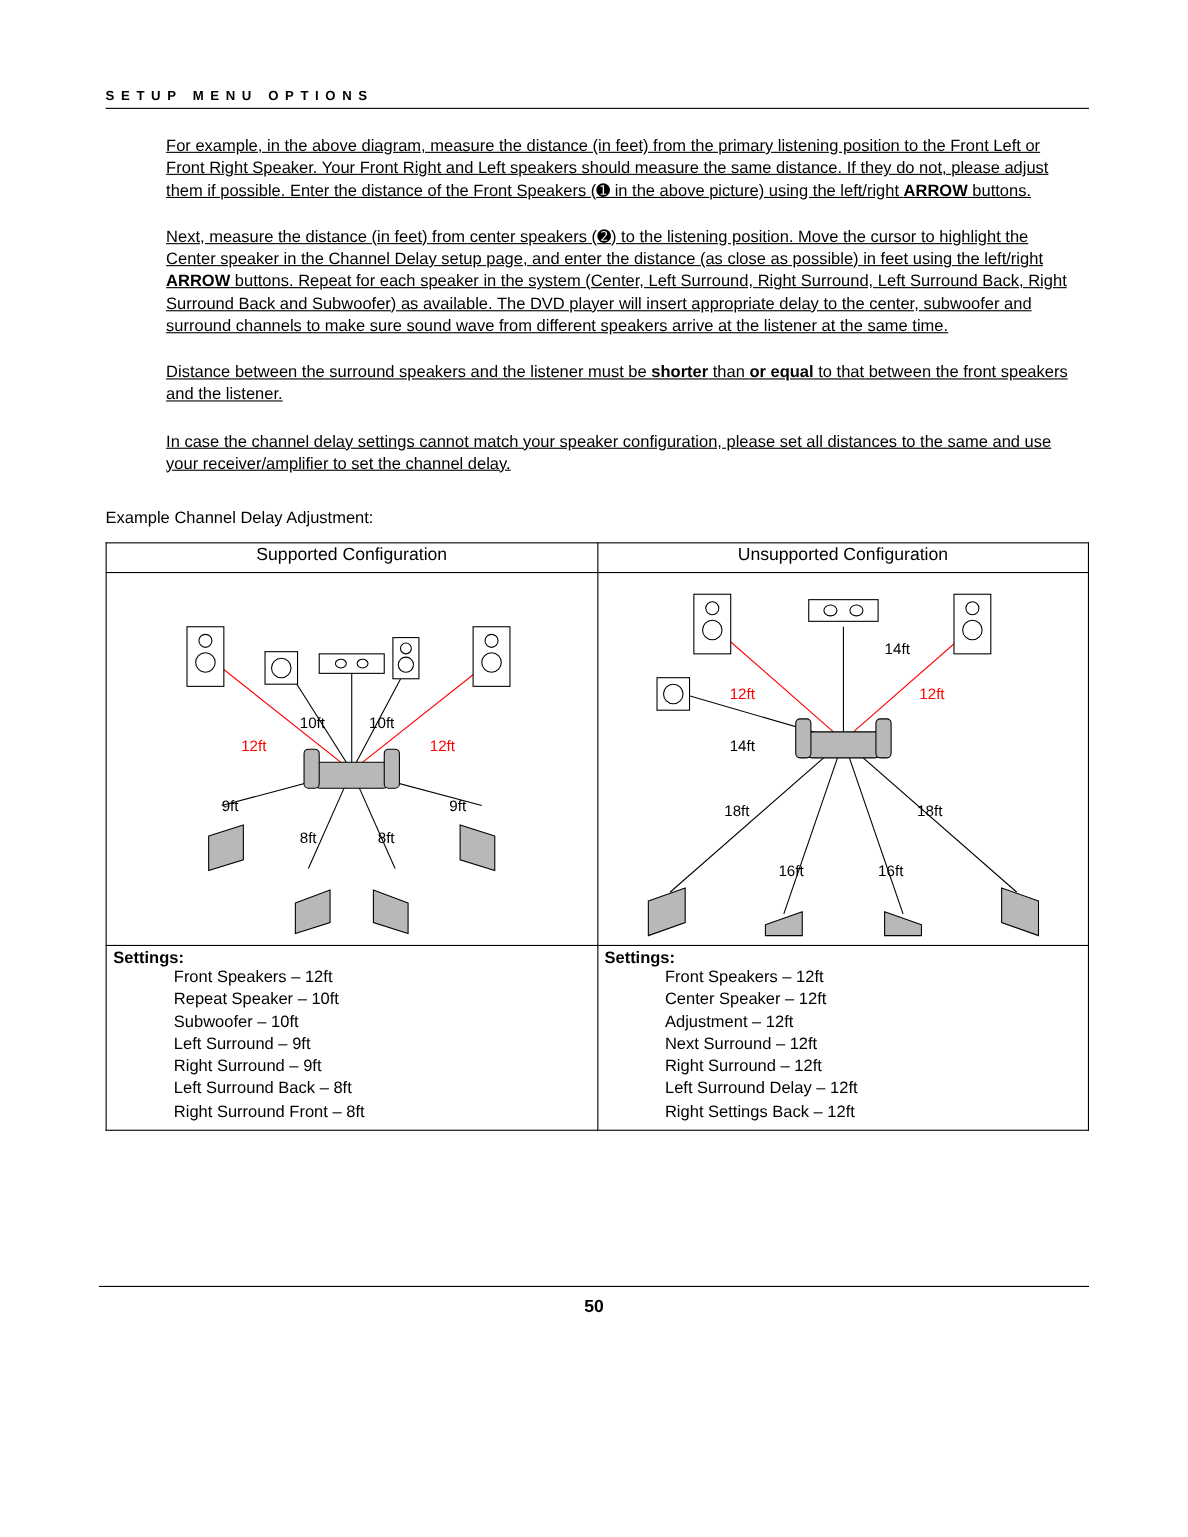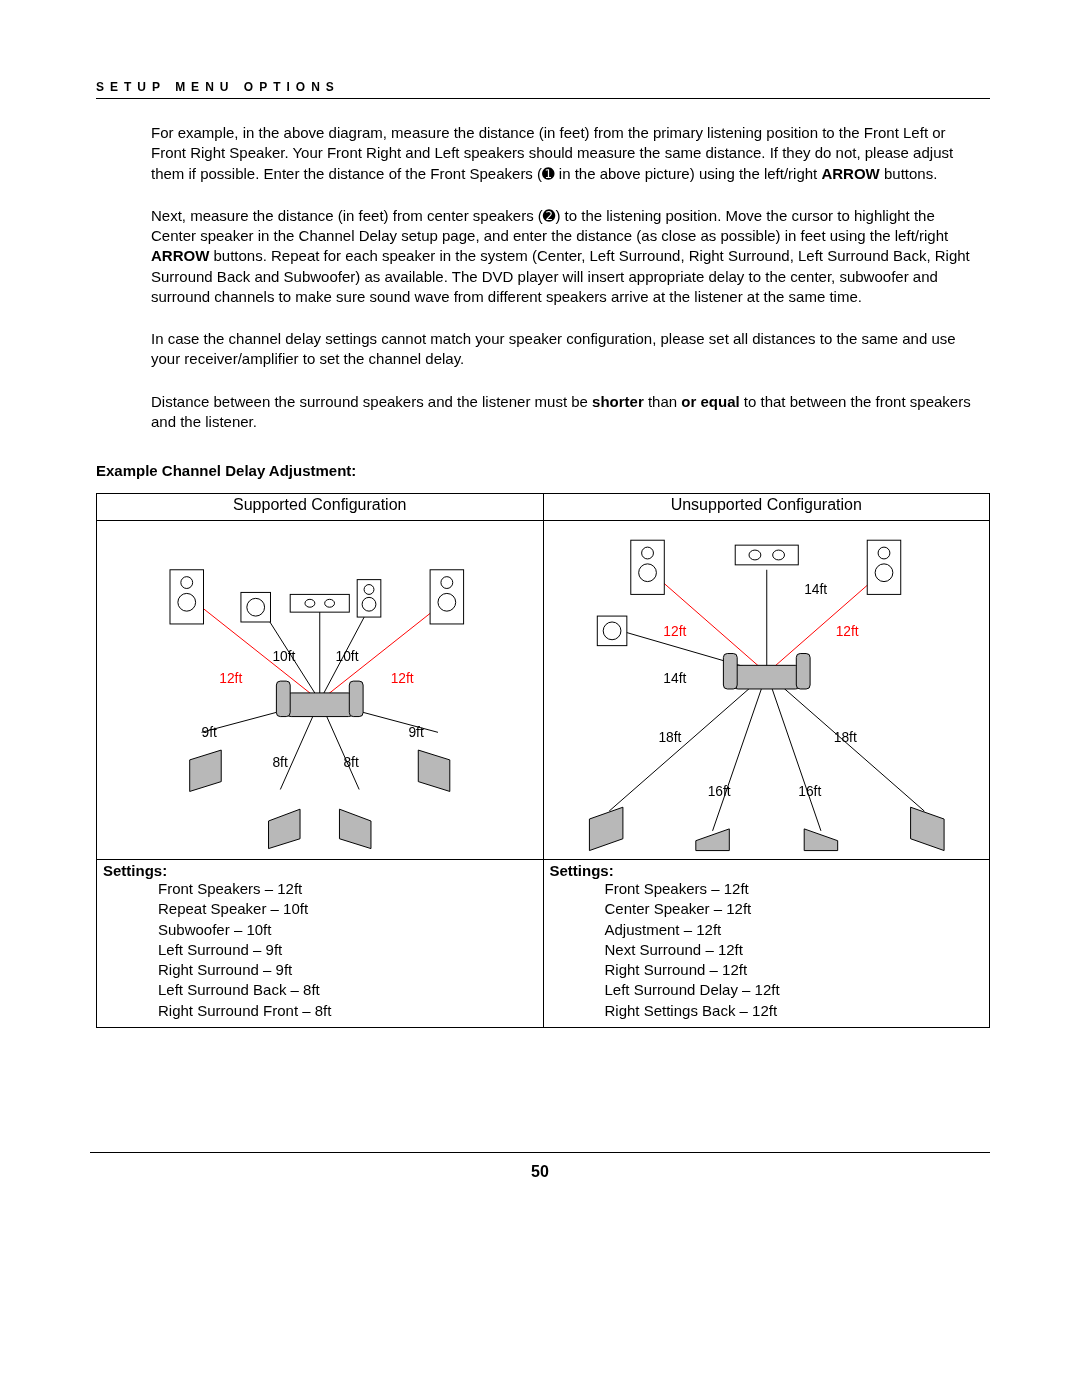--- a/index.html
+++ b/index.html
@@ -27,25 +27,25 @@
     border: none;
     border-top: 1px solid #000;
     margin: 0;
   }
   .body-col {
     margin-left: 55px;
     margin-right: 10px;
     margin-top: 24px;
     line-height: 1.35;
   }
-  .body-col p { margin: 0 0 22px 0; }
+  .body-col p { margin: 0 0 22px 0; text-decoration: underline; }
   .ref { font-family: Arial; }
   .bold { font-weight: bold; }
   .example-heading {
-    font-weight: bold;
+    font-weight: normal;
     margin: 30px 0 14px 0;
   }
   table.cfg {
     width: 100%;
     border-collapse: collapse;
     table-layout: fixed;
   }
   table.cfg td, table.cfg th {
     border: 1px solid #000;
     vertical-align: top;
@@ -66,21 +66,21 @@
   .settings-list {
     margin: 0 0 0 55px;
     padding: 0;
     list-style: none;
     line-height: 1.35;
   }
   .footer-area {
     position: absolute;
     left: 90px;
     right: 90px;
-    bottom: 216px;
+    bottom: 199px;
   }
   .page-number {
     text-align: center;
     font-weight: bold;
     font-size: 16px;
     margin-top: 10px;
     font-family: Arial, sans-serif;
   }
   svg.diagram {
     width: 100%;
@@ -105,25 +105,25 @@
   <div class="body-col">
 
     <p>
       <span>For example, in the above diagram, measure the distance (in feet) from the primary listening position to the Front Left or Front Right Speaker. Your Front Right and Left speakers should measure the same distance. If they do not, please adjust them if possible. Enter the distance of the Front Speakers (</span><span class="ref">➊</span><span> in the above picture) using the left/right </span><span class="bold">ARROW</span><span> buttons.</span>
     </p>
 
     <p>
       <span>Next, measure the distance (in feet) from center speakers (</span><span class="ref">➋</span><span>) to the listening position. Move the cursor to highlight the Center speaker in the Channel Delay setup page, and enter the distance (as close as possible) in feet using the left/right </span><span class="bold">ARROW</span><span> buttons. Repeat for each speaker in the system (Center, Left Surround, Right Surround, Left Surround Back, Right Surround Back and Subwoofer) as available. The DVD player will insert appropriate delay to the center, subwoofer and surround channels to make sure sound wave from different speakers arrive at the listener at the same time.</span>
     </p>
 
-    <p>In case the channel delay settings cannot match your speaker configuration, please set all distances to the same and use your receiver/amplifier to set the channel delay.</p>
-
     <p>
       <span>Distance between the surround speakers and the listener must be </span><span class="bold">shorter</span><span> than </span><span class="bold">or equal</span><span> to that between the front speakers and the listener.</span>
     </p>
+
+    <p>In case the channel delay settings cannot match your speaker configuration, please set all distances to the same and use your receiver/amplifier to set the channel delay.</p>
   </div>
 
   <div class="example-heading">Example Channel Delay Adjustment:</div>
 
   <table class="cfg">
     <tbody>
         <tr>
       <th>Supported Configuration</th>
       <th>Unsupported Configuration</th>
     </tr>

